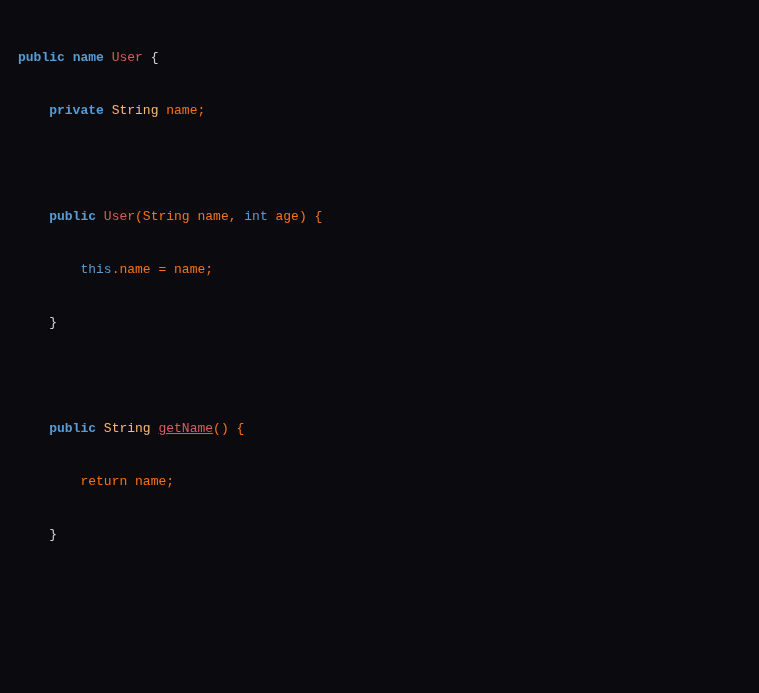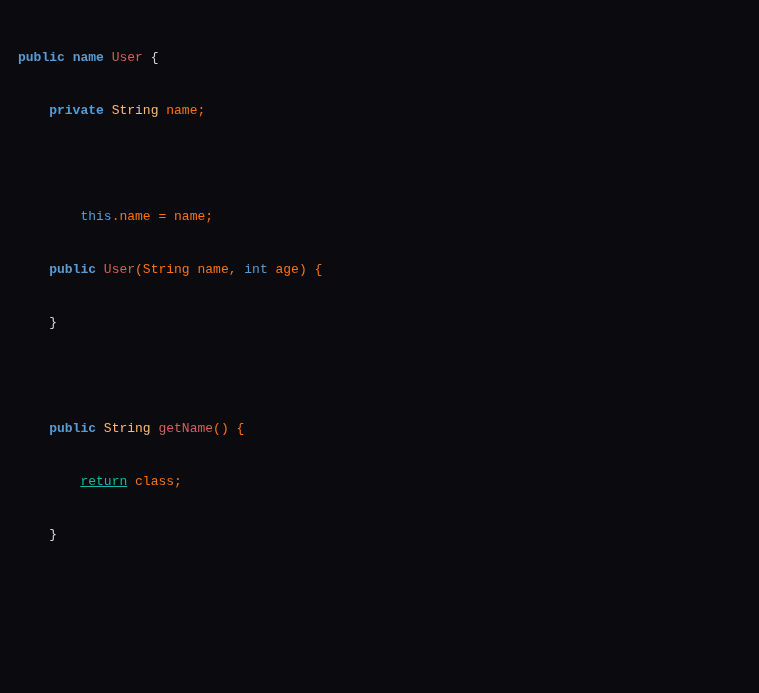--- a/index.html
+++ b/index.html
@@ -16,40 +16,40 @@
       height: 693px;
       overflow: hidden;
     }
     .code-container {
       line-height: 26.5px;
       white-space: pre;
     }
     .keyword { color: #569cd6; font-weight: bold; }
     .type { color: #d85f5f; }
     .string-type { color: #fdba74; }
-    .method { color: #d85f5f; }
+    .method { color: #d85f5f; text-decoration: underline; }
     .int-type { color: #569cd6; }
-    .return-kw { color: #14b8a6; text-decoration: underline; }
+    .return-kw { color: #f97316; }
     .this-kw { color: #569cd6; }
     .plain { color: #f97316; }
     .brace { color: #d4d4d4; }
   </style>
 </head>
 <body>
 
 <div class="code-container">
 <div><span class="keyword">public</span><span class="plain"> </span><span class="keyword">name</span><span class="plain"> </span><span class="type">User</span><span class="brace"> {</span></div>
 <div><span class="plain">    </span><span class="keyword">private</span><span class="plain"> </span><span class="string-type">String</span><span class="plain"> </span><span class="plain">name</span><span class="plain">;</span></div>
 <div>&nbsp;</div>
+<div><span class="plain">    </span><span class="keyword">public</span><span class="plain"> </span><span class="type">User</span><span class="plain">(String name, </span><span class="int-type">int</span><span class="plain"> age) {</span></div>
 <div><span class="plain">        </span><span class="this-kw">this</span><span class="plain">.name = name;</span></div>
-<div><span class="plain">    </span><span class="keyword">public</span><span class="plain"> </span><span class="type">User</span><span class="plain">(String name, </span><span class="int-type">int</span><span class="plain"> age) {</span></div>
 <div><span class="plain">    </span><span class="brace">}</span></div>
 <div>&nbsp;</div>
 <div><span class="plain">    </span><span class="keyword">public</span><span class="plain"> </span><span class="string-type">String</span><span class="plain"> </span><span class="method">getName</span><span class="plain">() {</span></div>
-<div><span class="plain">        </span><span class="return-kw">return</span><span class="plain"> class;</span></div>
+<div><span class="plain">        </span><span class="return-kw">return</span><span class="plain"> name;</span></div>
 <div><span class="plain">    </span><span class="brace">}</span></div>
 <div>&nbsp;</div>
 
 
 
 
 
 
 
 

